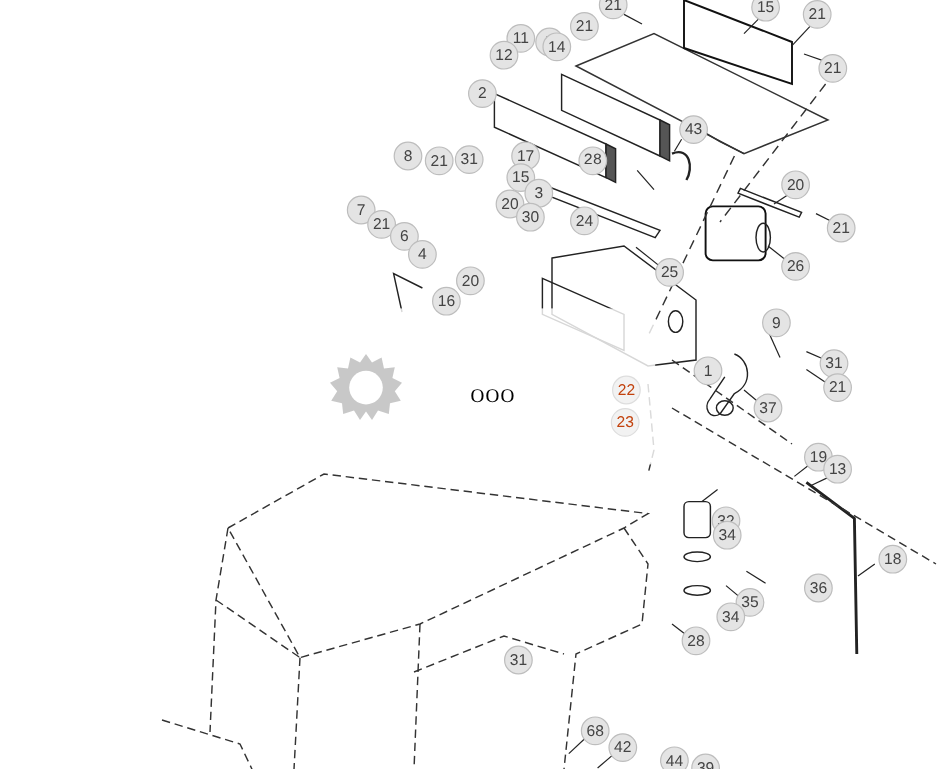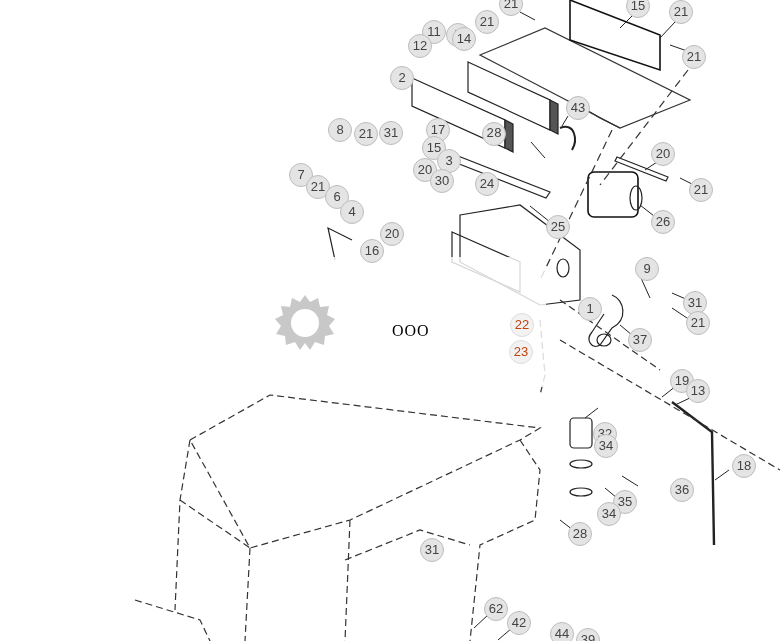--- a/index.html
+++ b/index.html
@@ -168,18 +168,18 @@
       <div class="callout" style="left: 682px; top: 381px;">19</div>
       <div class="callout" style="left: 698px; top: 391px;">13</div>
       <div class="callout" style="left: 605px; top: 402px; margin-top: 32px;">32</div>
       <div class="callout" style="left: 606px; top: 446px;">34</div>
       <div class="callout" style="left: 744px; top: 466px;">18</div>
       <div class="callout" style="left: 682px; top: 490px;">36</div>
       <div class="callout" style="left: 625px; top: 502px;">35</div>
       <div class="callout" style="left: 609px; top: 514px;">34</div>
       <div class="callout" style="left: 580px; top: 534px;">28</div>
       <div class="callout" style="left: 432px; top: 550px;">31</div>
-      <div class="callout" style="left: 496px; top: 609px;">62</div>
+      <div class="callout" style="left: 496px; top: 609px;">68</div>
       <div class="callout" style="left: 519px; top: 623px;">42</div>
       <div class="callout" style="left: 562px; top: 634px;">44</div>
       <div class="callout" style="left: 588px; top: 640px;">39</div>
     </div>
 </div>
 
 </body></html>

